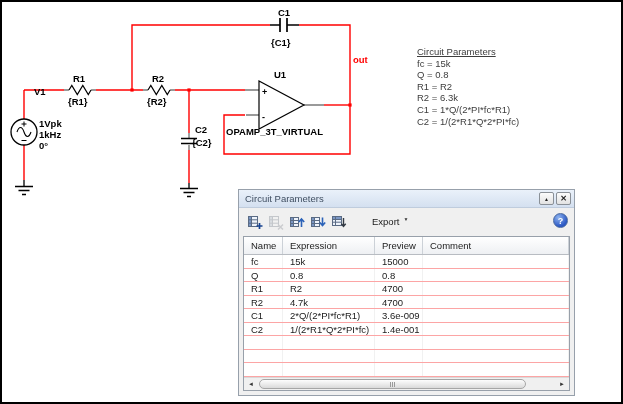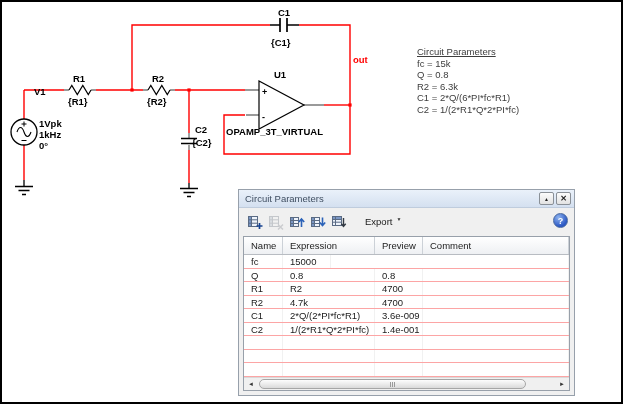--- a/index.html
+++ b/index.html
@@ -32,21 +32,21 @@
   .win-btn{
     width:15px;height:13px;margin-left:2px;display:flex;align-items:center;justify-content:center;
     background:linear-gradient(#fcfcfc,#e2e2e2);border:1px solid #8a9097;border-radius:2px;
     color:#222;cursor:default;
   }
   .win-btn.dock{font-size:5px;}
   .win-btn.close{font-size:8px;font-weight:bold;}
   .toolbar{position:relative;height:27px;display:flex;align-items:center;padding-left:5px;}
   .tool-btn{width:21px;height:20px;display:flex;align-items:center;justify-content:center;}
   .tool-btn.disabled{opacity:.5;}
-  .export-btn{display:flex;margin-left:16px;font-size:9.5px;color:#1a1a1a;}
+  .export-btn{display:flex;margin-left:23px;font-size:9.5px;color:#1a1a1a;}
   .export-btn .caret{font-size:5px;margin-left:4px;color:#333;}
   .help-btn{
     position:absolute;right:6px;top:5px;width:15px;height:15px;border-radius:50%;
     background:radial-gradient(circle at 35% 28%,#8fb4ef,#2a57c4 70%);
     border:1px solid #47689f;color:#fff;font-size:9px;font-weight:bold;
     display:flex;align-items:center;justify-content:center;
   }
   .ptable{
     position:absolute;left:4px;top:46px;width:327px;bottom:4px;
     background:#fff;border:1px solid #98a0aa;display:flex;flex-direction:column;
@@ -150,22 +150,23 @@
     </g>
     <g stroke="#000" stroke-width="1.3">
       <path d="M187,181 V186 M178,186.5 H196 M181.5,190.5 H192.5 M185,194.5 H189"></path>
     </g>
   </svg>
 
   <div class="notes">
     <div class="notes-title">Circuit Parameters</div>
     <div>fc = 15k</div>
     <div>Q = 0.8</div>
+    <div>R1 = R2</div>
     <div>R2 = 6.3k</div>
-    <div>C1 = 2*Q/(6*PI*fc*R1)</div>
+    <div>C1 = 1*Q/(2*PI*fc*R1)</div>
     <div>C2 = 1/(2*R1*Q*2*PI*fc)</div>
   </div>
 
   <div class="dialog">
     <div class="titlebar">
       <span class="title">Circuit Parameters</span>
       <span class="win-btn dock">▲</span>
       <span class="win-btn close">✕</span>
     </div>
 
@@ -222,20 +223,21 @@
     <div class="ptable">
       <div class="tbl-header">
         <span class="cell c-name">Name</span>
         <span class="cell c-expr">Expression</span>
         <span class="cell c-prev">Preview</span>
         <span class="cell c-comm">Comment</span>
       </div>
 
       <div class="tbl-row">
         <span class="cell c-name">fc</span>
+        <span class="cell c-expr">15k</span>
         <span class="cell c-prev">15000</span>
         <span class="cell c-comm"></span>
       </div>
       <div class="tbl-row">
         <span class="cell c-name">Q</span>
         <span class="cell c-expr">0.8</span>
         <span class="cell c-prev">0.8</span>
         <span class="cell c-comm"></span>
       </div>
       <div class="tbl-row">

